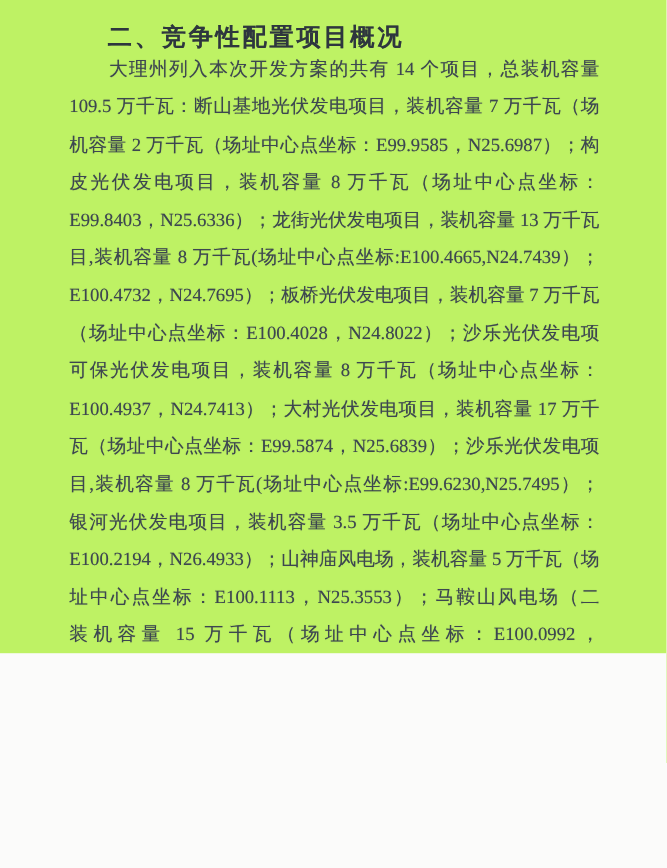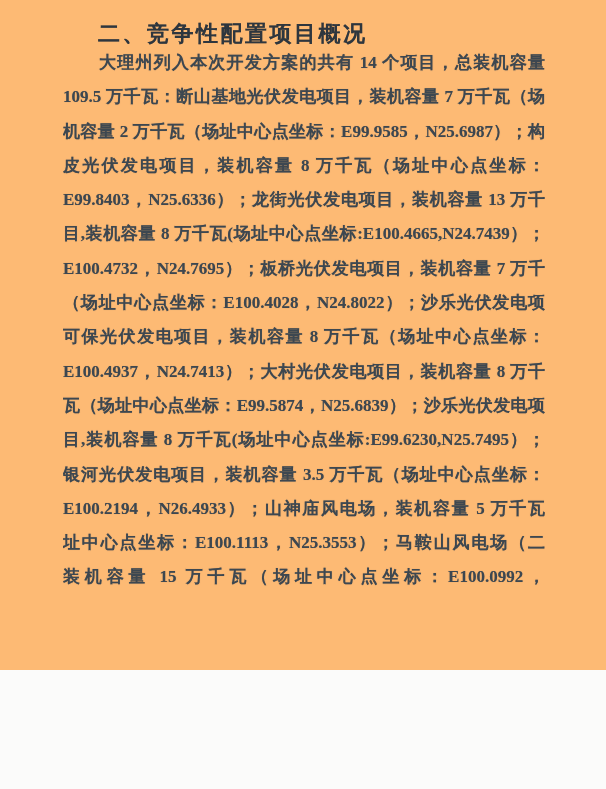--- a/index.html
+++ b/index.html
@@ -3,22 +3,22 @@
 <meta charset="utf-8">
 <style>
   html, body {
     margin: 0;
     padding: 0;
     background: #fbfbfa;
   }
   .page {
     position: relative;
     width: 606px;
-    height: 670px;
-    background: #fdba74;
+    height: 594px;
+    background: #bef264;
     overflow: hidden;
     font-family: "Liberation Serif", "DejaVu Serif", serif;
   }
   .heading {
     position: absolute;
     left: 98px;
     top: 19px;
     margin: 0;
     font-family: "Liberation Sans", "DejaVu Sans", sans-serif;
     font-weight: 700;
@@ -36,21 +36,20 @@
   }
   .line {
     font-size: 17px;
     line-height: 34.3px;
     height: 34.3px;
     overflow: hidden;
     text-align: justify;
     text-align-last: justify;
     color: #3d4750;
     text-shadow: 0 0 0.7px rgba(61, 71, 80, 0.5);
-    font-weight: bold;
   }
   .line.indent {
     text-indent: 36px;
   }
   .footer {
     position: absolute;
     left: 58px;
     top: 736px;
     font-size: 16px;
     letter-spacing: 3px;
@@ -80,21 +79,21 @@
   <div class="body-block">
     <div class="line indent">大理州列入本次开发方案的共有 14 个项目，总装机容量</div>
     <div class="line">109.5 万千瓦：断山基地光伏发电项目，装机容量 7 万千瓦（场</div>
     <div class="line">机容量 2 万千瓦（场址中心点坐标：E99.9585，N25.6987）；构</div>
     <div class="line">皮光伏发电项目，装机容量 8 万千瓦（场址中心点坐标：</div>
     <div class="line">E99.8403，N25.6336）；龙街光伏发电项目，装机容量 13 万千瓦</div>
     <div class="line">目,装机容量 8 万千瓦(场址中心点坐标:E100.4665,N24.7439）；</div>
     <div class="line">E100.4732，N24.7695）；板桥光伏发电项目，装机容量 7 万千瓦</div>
     <div class="line">（场址中心点坐标：E100.4028，N24.8022）；沙乐光伏发电项目，</div>
     <div class="line">可保光伏发电项目，装机容量 8 万千瓦（场址中心点坐标：</div>
-    <div class="line">E100.4937，N24.7413）；大村光伏发电项目，装机容量 8 万千</div>
+    <div class="line">E100.4937，N24.7413）；大村光伏发电项目，装机容量 17 万千</div>
     <div class="line">瓦（场址中心点坐标：E99.5874，N25.6839）；沙乐光伏发电项目</div>
     <div class="line">目,装机容量 8 万千瓦(场址中心点坐标:E99.6230,N25.7495）；</div>
     <div class="line">银河光伏发电项目，装机容量 3.5 万千瓦（场址中心点坐标：</div>
     <div class="line">E100.2194，N26.4933）；山神庙风电场，装机容量 5 万千瓦（场</div>
     <div class="line">址中心点坐标：E100.1113，N25.3553）；马鞍山风电场（二期），</div>
     <div class="line">装机容量 15 万千瓦（场址中心点坐标：E100.0992，N26.2680）；</div>
   </div>
 
   <div class="footer">— 2 —</div>
 

